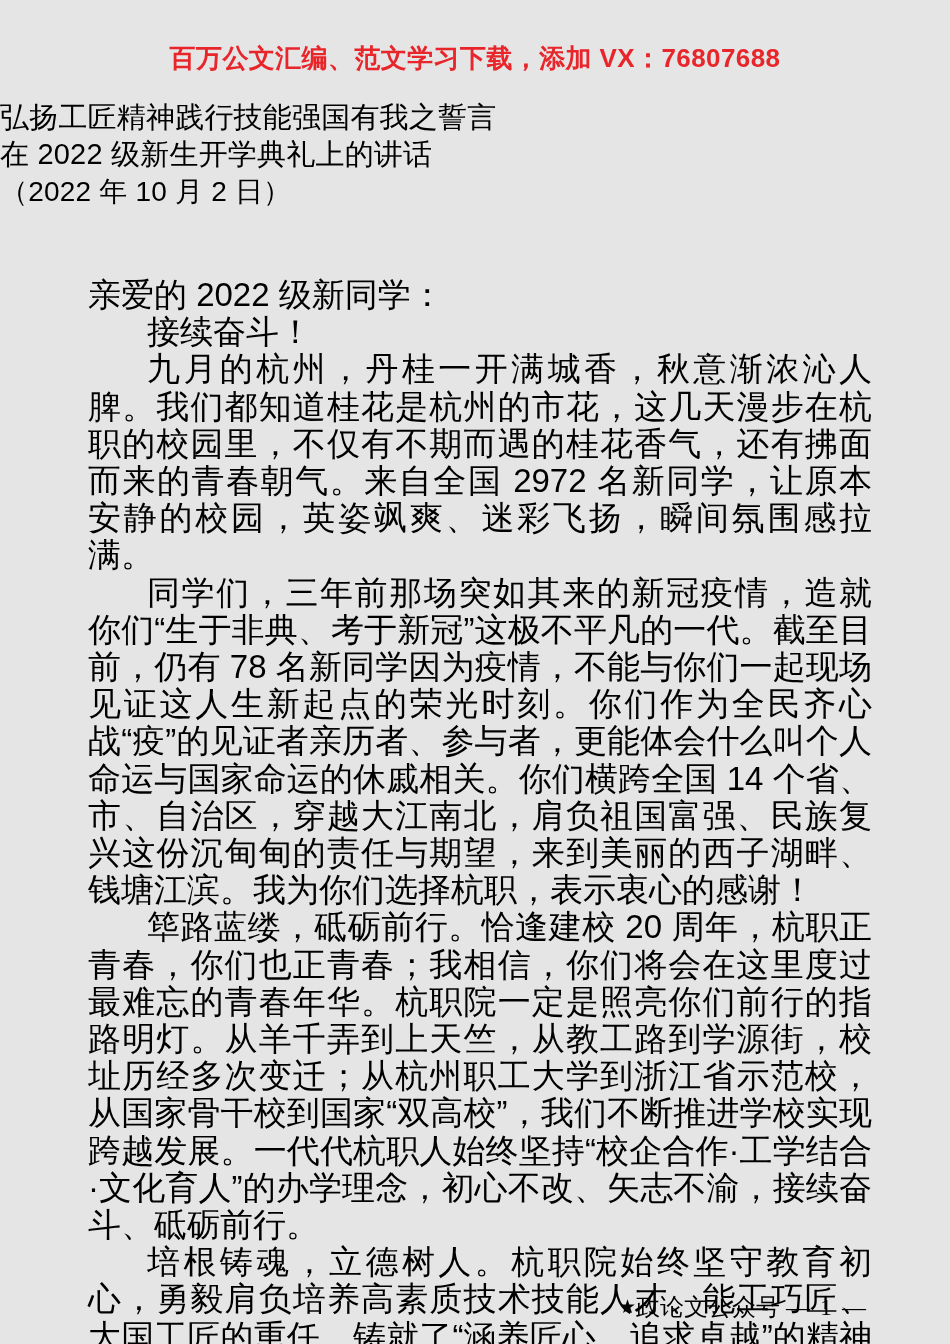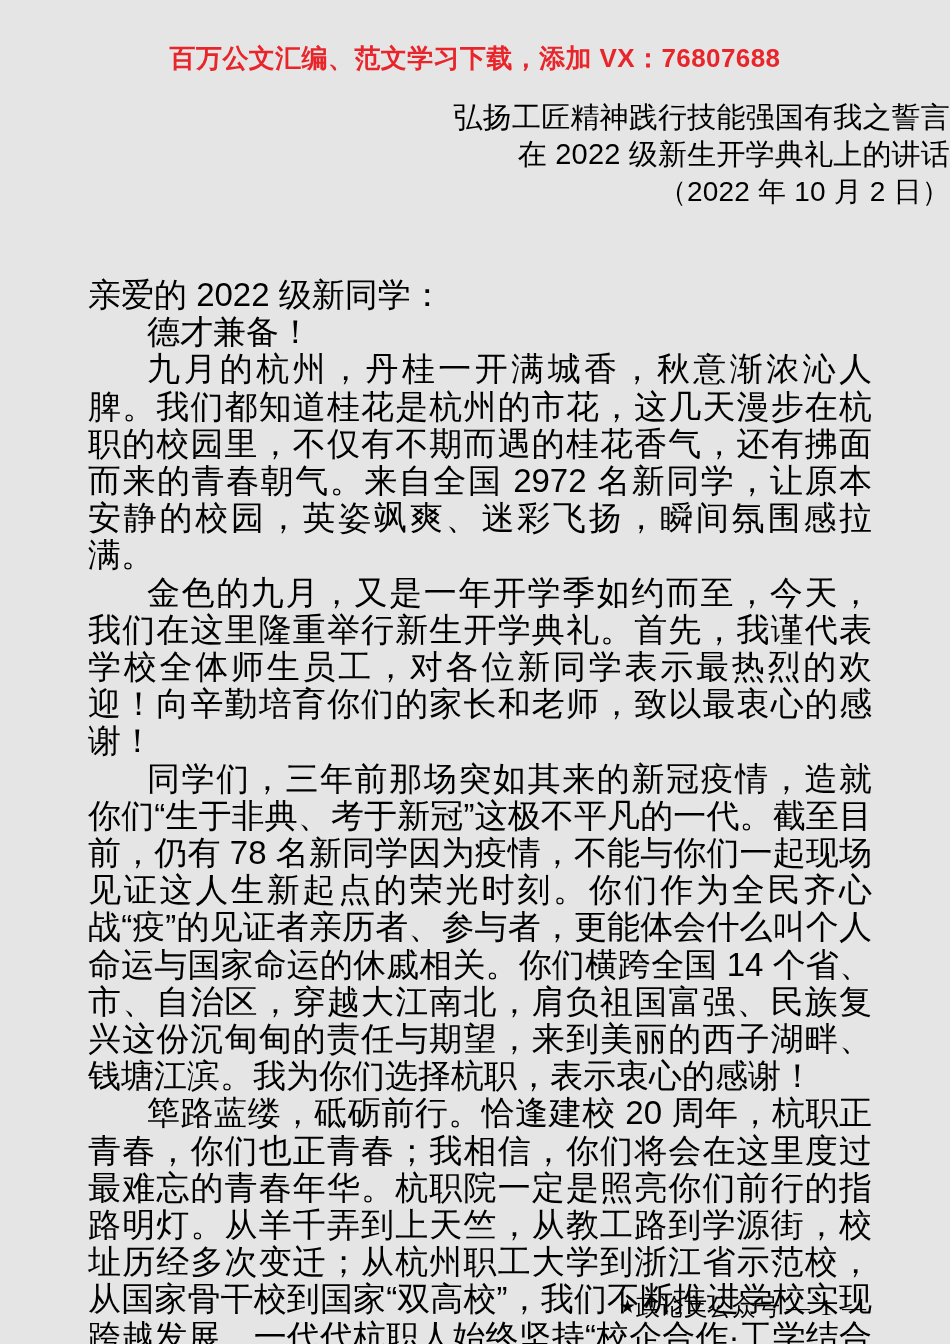--- a/index.html
+++ b/index.html
@@ -33,21 +33,21 @@
     line-height: 1.15;
     white-space: nowrap;
   }
 
   
   .title-block {
     position: absolute;
     top: 99px;
     left: 0;
     width: 950px;
-    text-align: right;
+    text-align: left;
   }
   .title-line {
     font-size: 29px;
     line-height: 37px;
     letter-spacing: 0.2px;
     white-space: nowrap;
   }
   .title-line.date-line {
     font-size: 28px;
   }
@@ -106,23 +106,22 @@
   <div class="promo-banner" style="color: rgb(232, 37, 42);">百万公文汇编、范文学习下载，添加 VX：76807688</div>
 
   <div class="title-block">
     <div class="title-line">弘扬工匠精神践行技能强国有我之誓言</div>
     <div class="title-line">在 2022 级新生开学典礼上的讲话</div>
     <div class="title-line date-line">（2022 年 10 月 2 日）</div>
   </div>
 
   <div class="doc-body">
     <p class="para salutation">亲爱的 2022 级新同学：</p>
-    <p class="para indent">德才兼备！</p>
+    <p class="para indent">接续奋斗！</p>
     <p class="para indent">九月的杭州，丹桂一开满城香，秋意渐浓沁人脾。我们都知道桂花是杭州的市花，这几天漫步在杭职的校园里，不仅有不期而遇的桂花香气，还有拂面而来的青春朝气。来自全国 2972 名新同学，让原本安静的校园，英姿飒爽、迷彩飞扬，瞬间氛围感拉满。</p>
-    <p class="para indent">金色的九月，又是一年开学季如约而至，今天，我们在这里隆重举行新生开学典礼。首先，我谨代表学校全体师生员工，对各位新同学表示最热烈的欢迎！向辛勤培育你们的家长和老师，致以最衷心的感谢！</p>
     <p class="para indent">同学们，三年前那场突如其来的新冠疫情，造就你们“生于非典、考于新冠”这极不平凡的一代。截至目前，仍有 78 名新同学因为疫情，不能与你们一起现场见证这人生新起点的荣光时刻。你们作为全民齐心战“疫”的见证者亲历者、参与者，更能体会什么叫个人命运与国家命运的休戚相关。你们横跨全国 14 个省、市、自治区，穿越大江南北，肩负祖国富强、民族复兴这份沉甸甸的责任与期望，来到美丽的西子湖畔、钱塘江滨。我为你们选择杭职，表示衷心的感谢！</p>
     <p class="para indent">筚路蓝缕，砥砺前行。恰逢建校 20 周年，杭职正青春，你们也正青春；我相信，你们将会在这里度过最难忘的青春年华。杭职院一定是照亮你们前行的指路明灯。从羊千弄到上天竺，从教工路到学源街，校址历经多次变迁；从杭州职工大学到浙江省示范校，从国家骨干校到国家“双高校”，我们不断推进学校实现跨越发展。一代代杭职人始终坚持“校企合作·工学结合·文化育人”的办学理念，初心不改、矢志不渝，接续奋斗、砥砺前行。</p>
     <p class="para indent">培根铸魂，立德树人。杭职院始终坚守教育初心，勇毅肩负培养高素质技术技能人才、能工巧匠、大国工匠的重任，铸就了“涵养匠心、追求卓越”的精神品格，培养了大批“德才兼备、全面发展”的工匠人才，有全国劳动模范全国五一劳动奖章获得者毛玉刚，C919 国产大型客机制造参与者徐泽耀，港</p>
   </div>
 
   <div class="footer">
     <span class="star">★</span><span>政论文公众号</span>
     <span class="pageno">— 1 —</span>
   </div>
 

